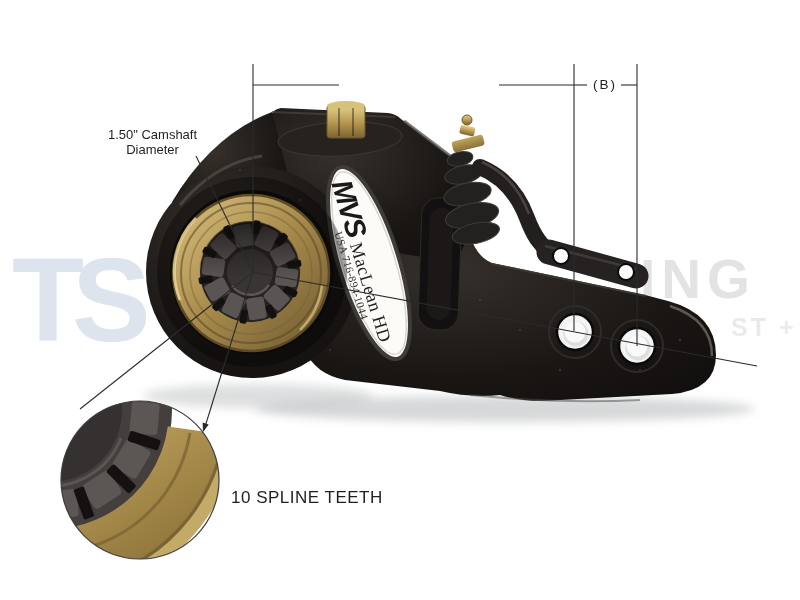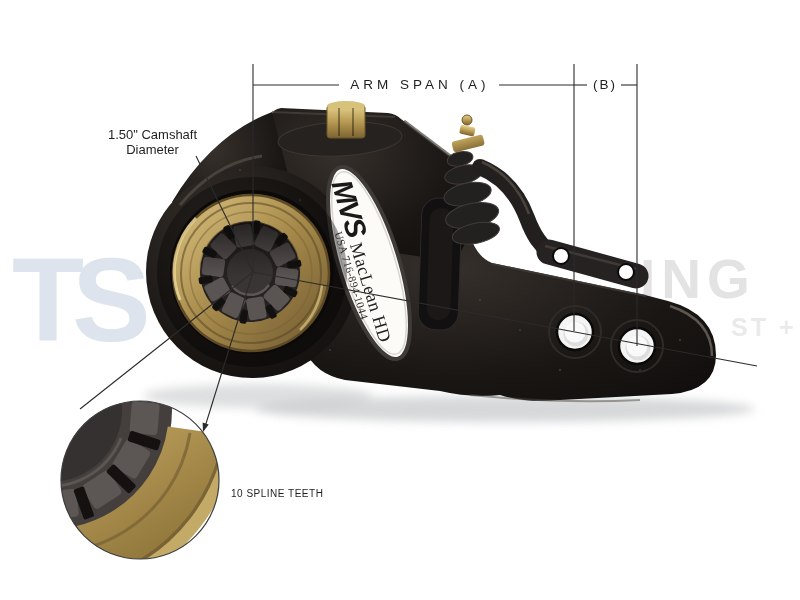--- a/index.html
+++ b/index.html
@@ -3,21 +3,21 @@
 <meta charset="utf-8">
 <style>
   html,body{margin:0;padding:0;background:#fff;}
   .stage{position:relative;width:800px;height:600px;background:#ffffff;overflow:hidden;
          font-family:"Liberation Sans",sans-serif;}
   .stage svg{position:absolute;left:0;top:0;}
   .anno{position:absolute;color:#1f1f1f;font-family:"Liberation Sans",sans-serif;}
   .anno.arm{left:330px;top:77px;width:180px;text-align:center;font-size:13.5px;letter-spacing:4px;}
   .anno.dimb{left:575px;top:77px;width:60px;text-align:center;font-size:13.5px;letter-spacing:2px;}
   .anno.cam{left:85px;top:127px;width:135px;text-align:center;font-size:13px;line-height:15px;white-space:pre-line;}
-  .anno.spline{left:231px;top:488px;font-size:10px;letter-spacing:.5px;white-space:nowrap;}
+  .anno.spline{left:231px;top:488px;font-size:17px;letter-spacing:.5px;white-space:nowrap;}
   .sticker-text{position:absolute;transform-origin:0 0;transform:rotate(73deg);white-space:nowrap;color:#1b1b1b;}
   .sticker-main{left:356px;top:176px;}
   .sticker-main .mvs{font-style:italic;font-weight:700;font-size:29px;letter-spacing:-2px;
                      font-family:"Liberation Sans",sans-serif;margin-right:7px;color:#191919;}
   .sticker-main .mac{font-family:"Liberation Serif",serif;font-size:18px;letter-spacing:.5px;color:#222;}
   .sticker-contact{left:344px;top:230px;font-family:"Liberation Serif",serif;font-size:11px;
                    letter-spacing:.3px;color:#2c2c2c;}
   .wm-ts{font-family:"Liberation Sans",sans-serif;font-weight:700;font-size:118px;letter-spacing:-12px;fill:#dde4ed;}
   .wm-ing{font-family:"Liberation Sans",sans-serif;font-weight:700;font-size:55px;letter-spacing:6px;fill:#e3e3e3;}
   .wm-st{font-family:"Liberation Sans",sans-serif;font-weight:700;font-size:25px;letter-spacing:3px;fill:#eaeaea;}
@@ -243,21 +243,20 @@
     <line x1="574" y1="64" x2="574" y2="331"></line>
     <line x1="637" y1="64" x2="637" y2="346"></line>
     <line x1="253" y1="272" x2="757" y2="366"></line>
     <line x1="196" y1="156" x2="253" y2="272"></line>
     <line x1="253" y1="272" x2="80" y2="409"></line>
     <line x1="253" y1="272" x2="204" y2="430"></line>
     <polygon points="203,432 208.7,424.4 202.6,422.5" fill="#2b2b2b" stroke="none"></polygon>
   </g>
 </svg>
 
-<div class="anno arm">ARM SPAN (A)</div>
 <div class="anno dimb">(B)</div>
 <div class="anno cam">1.50" Camshaft
 Diameter</div>
 <div class="anno spline">10 SPLINE TEETH</div>
 
 <div class="sticker-text sticker-main">
   <span class="mvs">MVS</span><span class="mac">MacLean HD</span>
 </div>
 <div class="sticker-text sticker-contact">USA 716-894-1044</div>
 </div>

